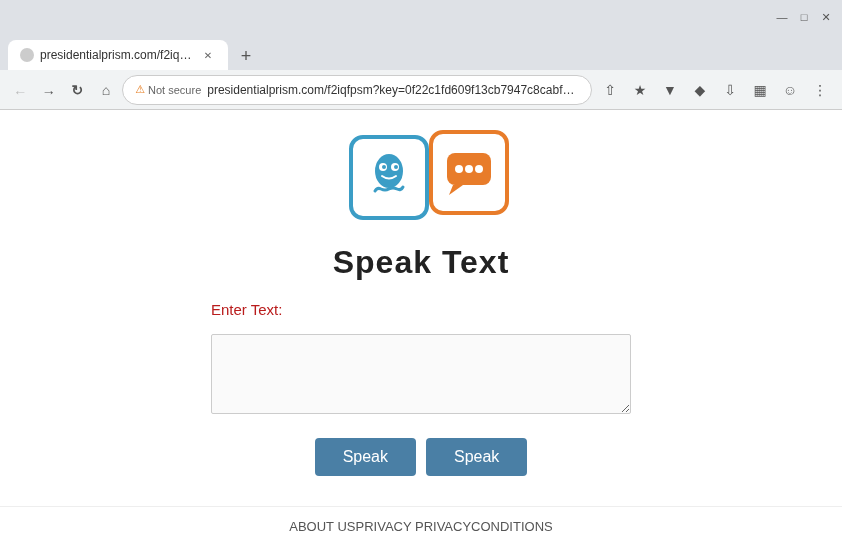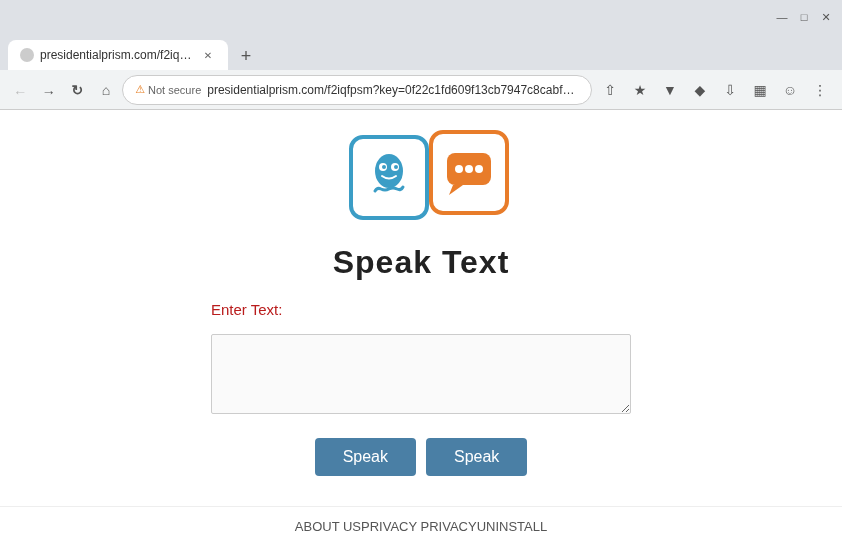--- a/index.html
+++ b/index.html
@@ -384,16 +384,16 @@
   </div>
 
   <div class="btn-row">
     <button class="btn">Speak</button>
     <button class="btn">Speak</button>
   </div>
 
   <div class="footer">
     <a class="footer-link">ABOUT US</a>
     <a class="footer-link">PRIVACY PRIVACY</a>
-    <a class="footer-link">UNINSTALL</a>
+    <a class="footer-link">CONDITIONS</a>
   </div>
 
 </div>
 
 </body></html>

